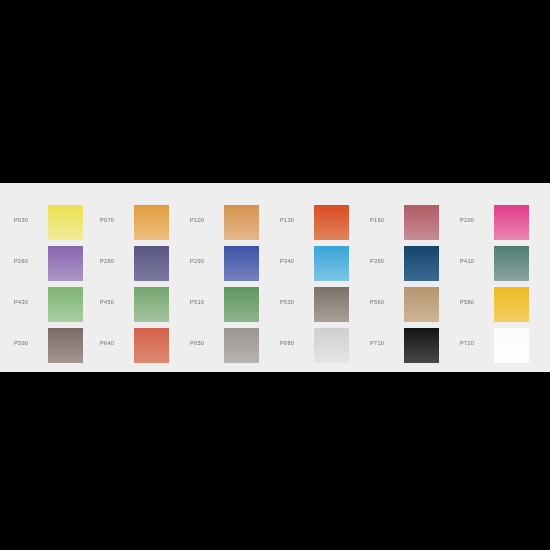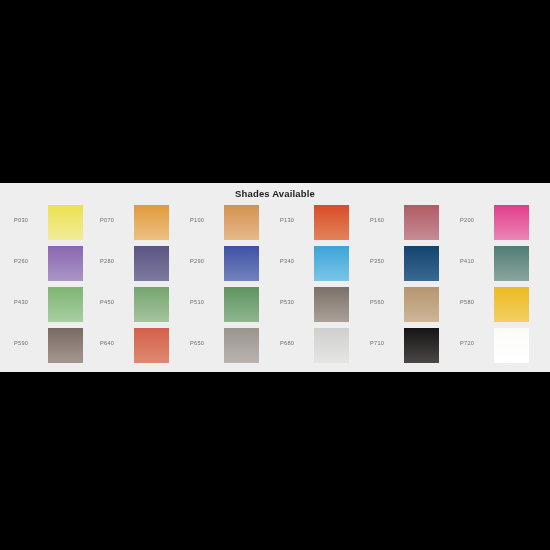--- a/index.html
+++ b/index.html
@@ -61,21 +61,20 @@
     height:35px;
   }
 </style>
 </head>
 <body>
 
 <div id="stage">
 
   <div id="panel">
 
-    <div id="panel-title">Shades Available</div>
 
     <div id="grid">
         <div class="swatch-cell" style="left: 14px; top: 0px;">
           <div class="swatch-label" style="color: rgb(110, 110, 110);">P030</div>
           <div class="swatch-chip" style="background: linear-gradient(rgb(236, 225, 79) 0%, rgb(242, 236, 154) 100%);"></div>
         </div>
         <div class="swatch-cell" style="left: 100px; top: 0px;">
           <div class="swatch-label" style="color: rgb(110, 110, 110);">P070</div>
           <div class="swatch-chip" style="background: linear-gradient(rgb(225, 155, 60) 0%, rgb(237, 192, 131) 100%);"></div>
         </div>

